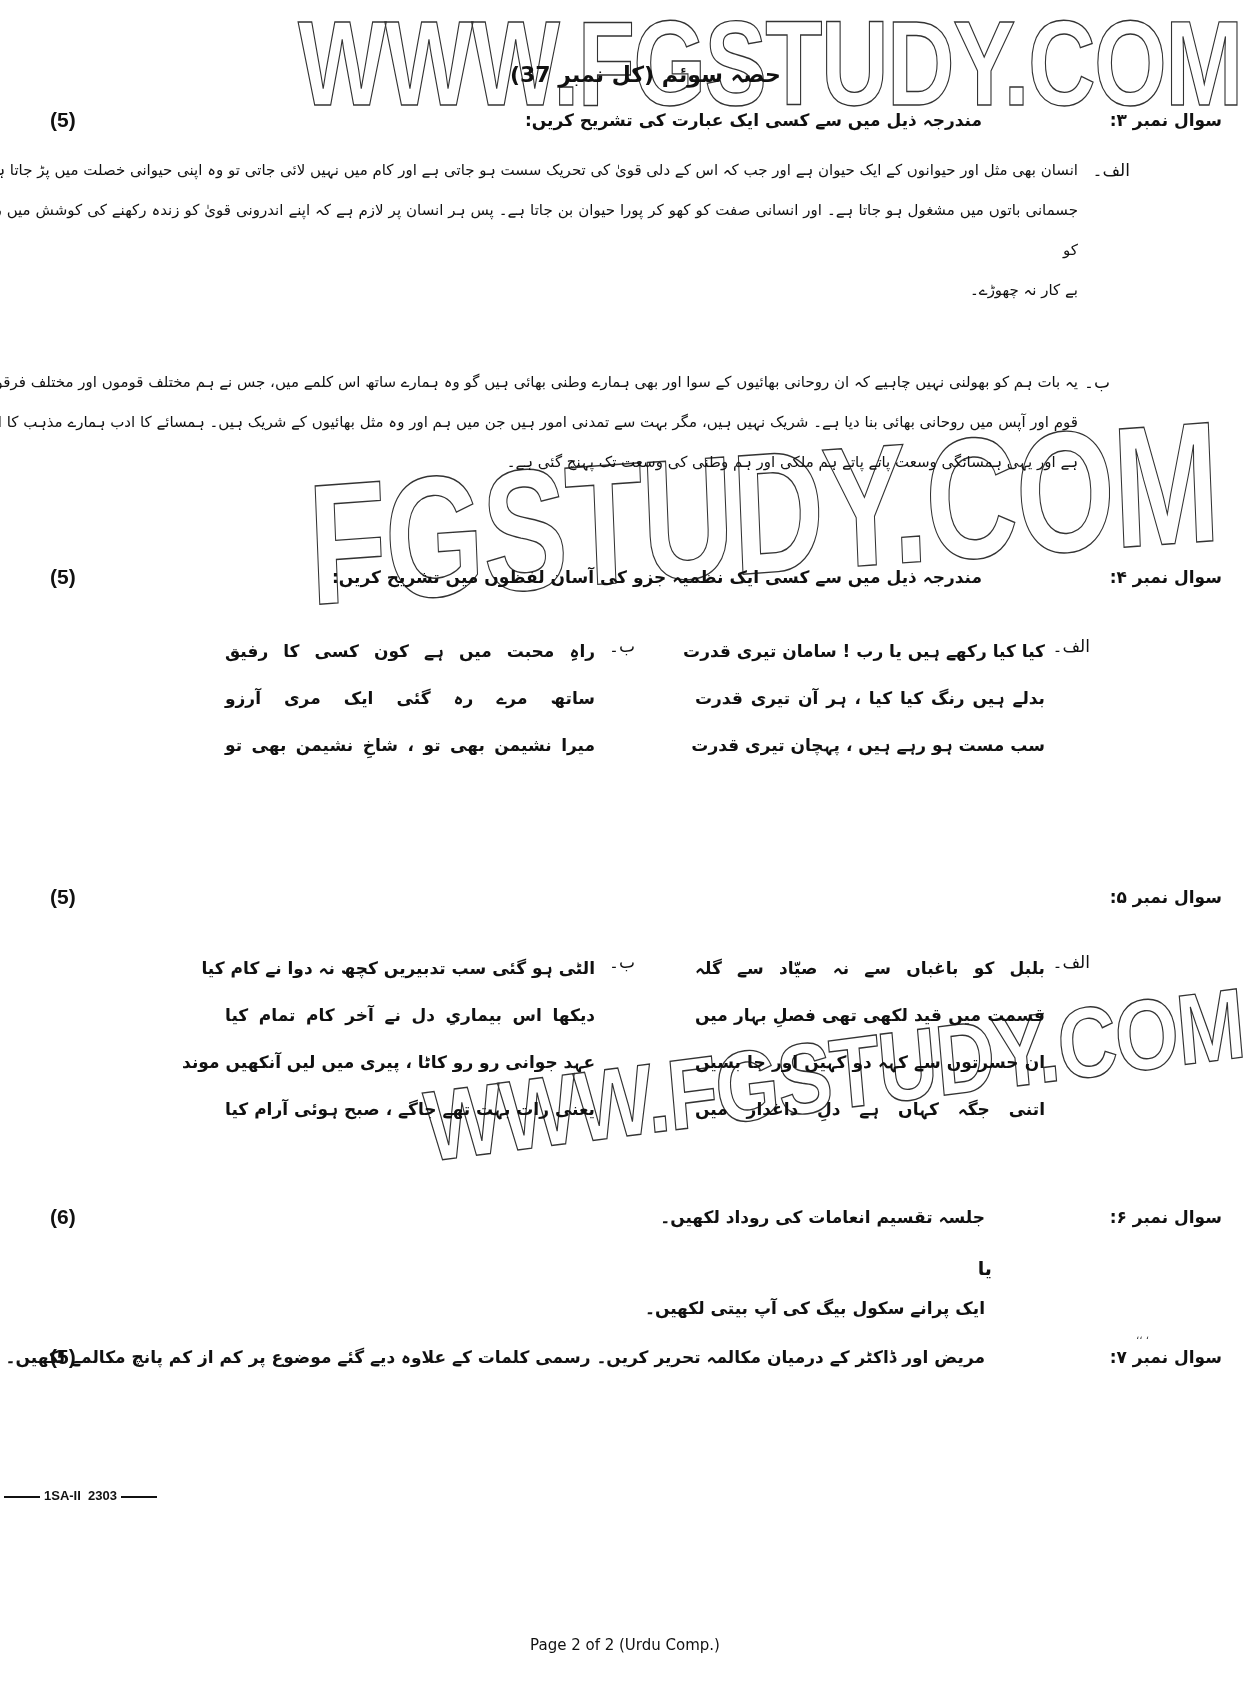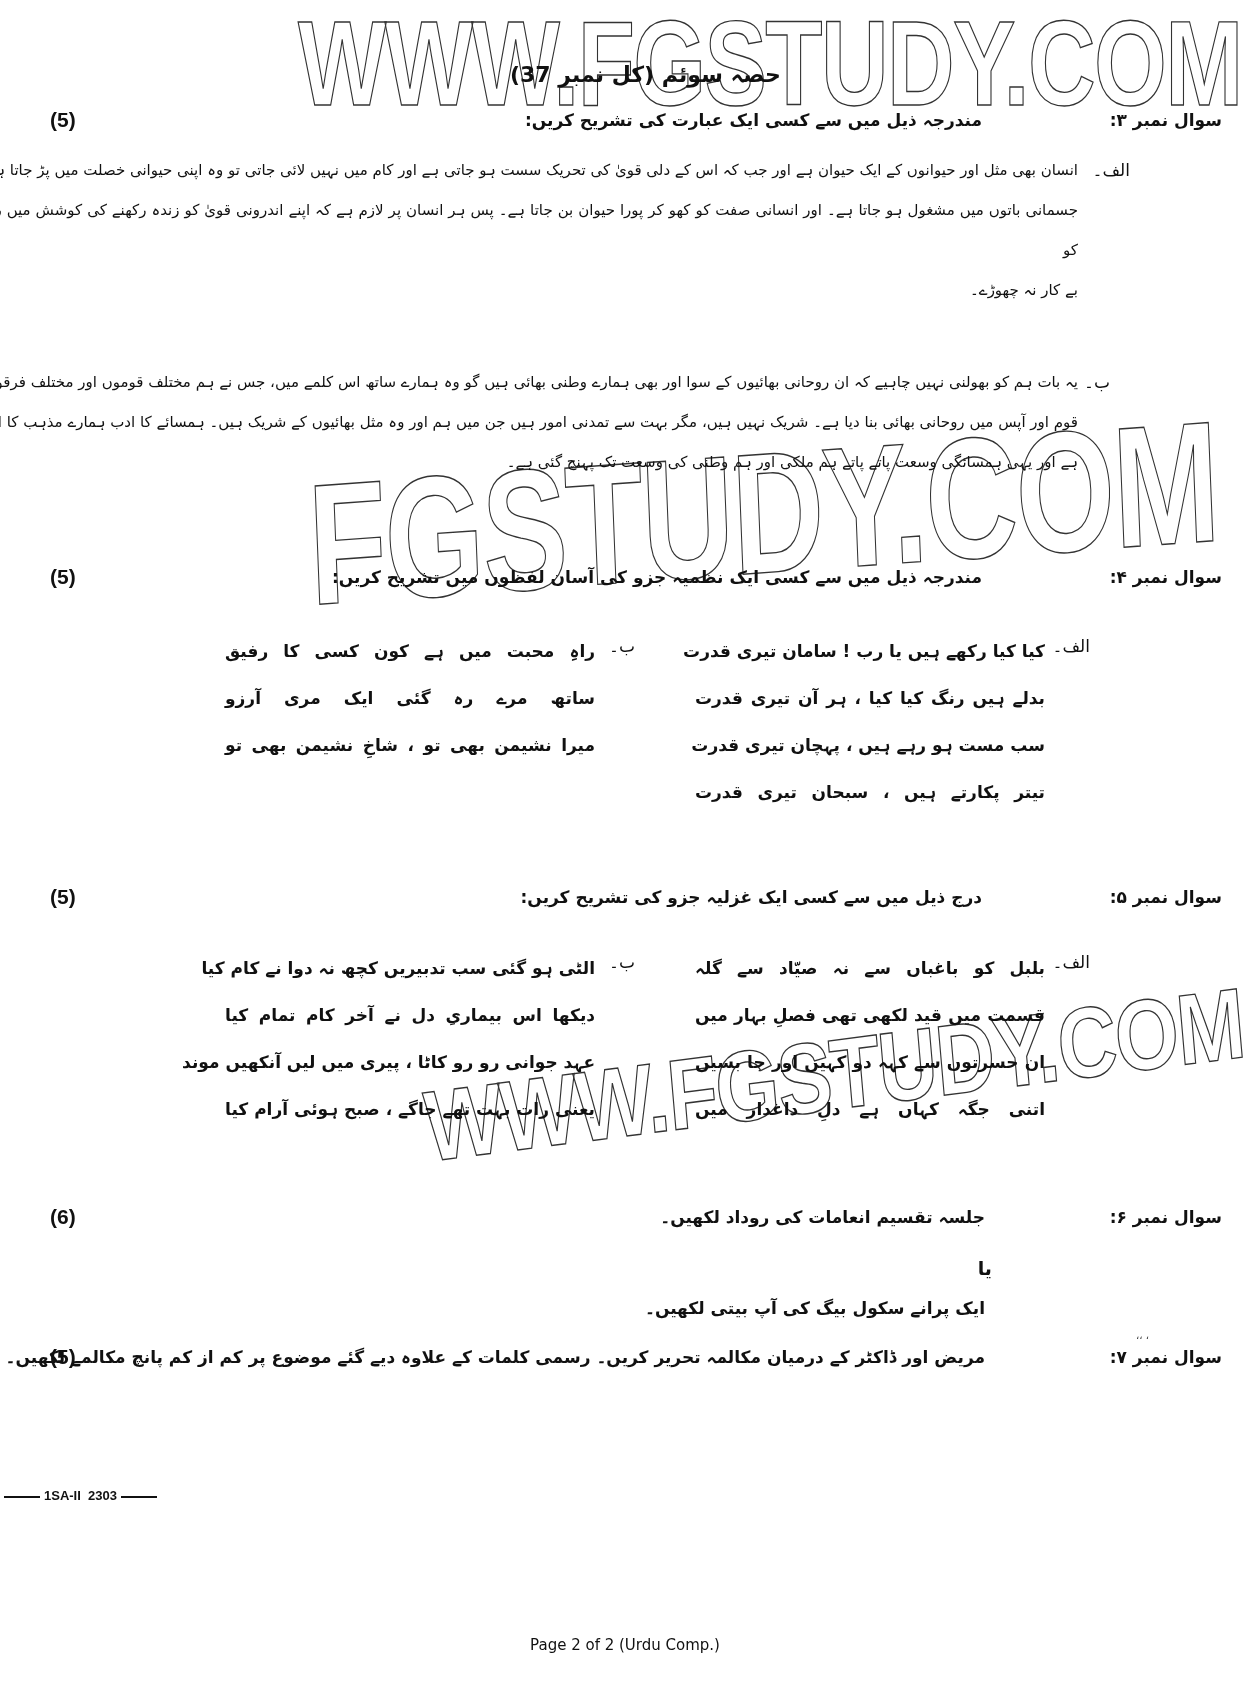--- a/index.html
+++ b/index.html
@@ -65,33 +65,31 @@
 
   <div class="abs marks" style="top:565px">(5)</div>
   <div class="abs urdu q-label" style="top:567px">سوال نمبر ۴:</div>
   <div class="abs urdu q-instr" style="right:268px; top:567px">مندرجہ ذیل میں سے کسی ایک نظمیہ جزو کی آسان لفظوں میں تشریح کریں:</div>
 
   <div class="abs urdu part-label" style="right:160px; top:636px">الف۔</div>
   <div class="abs urdu verse-block" style="right:205px; top:628px; width:350px">
     <div class="verse-line">کیا کیا رکھے ہیں یا رب ! سامان تیری قدرت</div>
     <div class="verse-line">بدلے ہیں رنگ کیا کیا ، ہر آن تیری قدرت</div>
     <div class="verse-line">سب مست ہو رہے ہیں ، پہچان تیری قدرت</div>
-    <div class="verse-line">تیتر پکارتے ہیں ، سبحان تیری قدرت</div>
   </div>
 
   <div class="abs urdu part-label" style="right:615px; top:636px">ب۔</div>
   <div class="abs urdu verse-block" style="right:655px; top:628px; width:370px">
     <div class="verse-line">راہِ محبت میں ہے کون کسی کا رفیق</div>
     <div class="verse-line">ساتھ مرے رہ گئی ایک مری آرزو</div>
     <div class="verse-line">میرا نشیمن بھی تو ، شاخِ نشیمن بھی تو</div>
   </div>
 
   <div class="abs marks" style="top:885px">(5)</div>
   <div class="abs urdu q-label" style="top:887px">سوال نمبر ۵:</div>
-  <div class="abs urdu q-instr" style="right:268px; top:887px">درج ذیل میں سے کسی ایک غزلیہ جزو کی تشریح کریں:</div>
 
   <div class="abs urdu part-label" style="right:160px; top:952px">الف۔</div>
   <div class="abs urdu verse-block" style="right:205px; top:945px; width:350px">
     <div class="verse-line">بلبل کو باغباں سے نہ صیّاد سے گلہ</div>
     <div class="verse-line">قسمت میں قید لکھی تھی فصلِ بہار میں</div>
     <div class="verse-line">ان حسرتوں سے کہہ دو کہیں اور جا بسیں</div>
     <div class="verse-line">اتنی جگہ کہاں ہے دلِ داغدار میں</div>
   </div>
 
   <div class="abs urdu part-label" style="right:615px; top:952px">ب۔</div>

